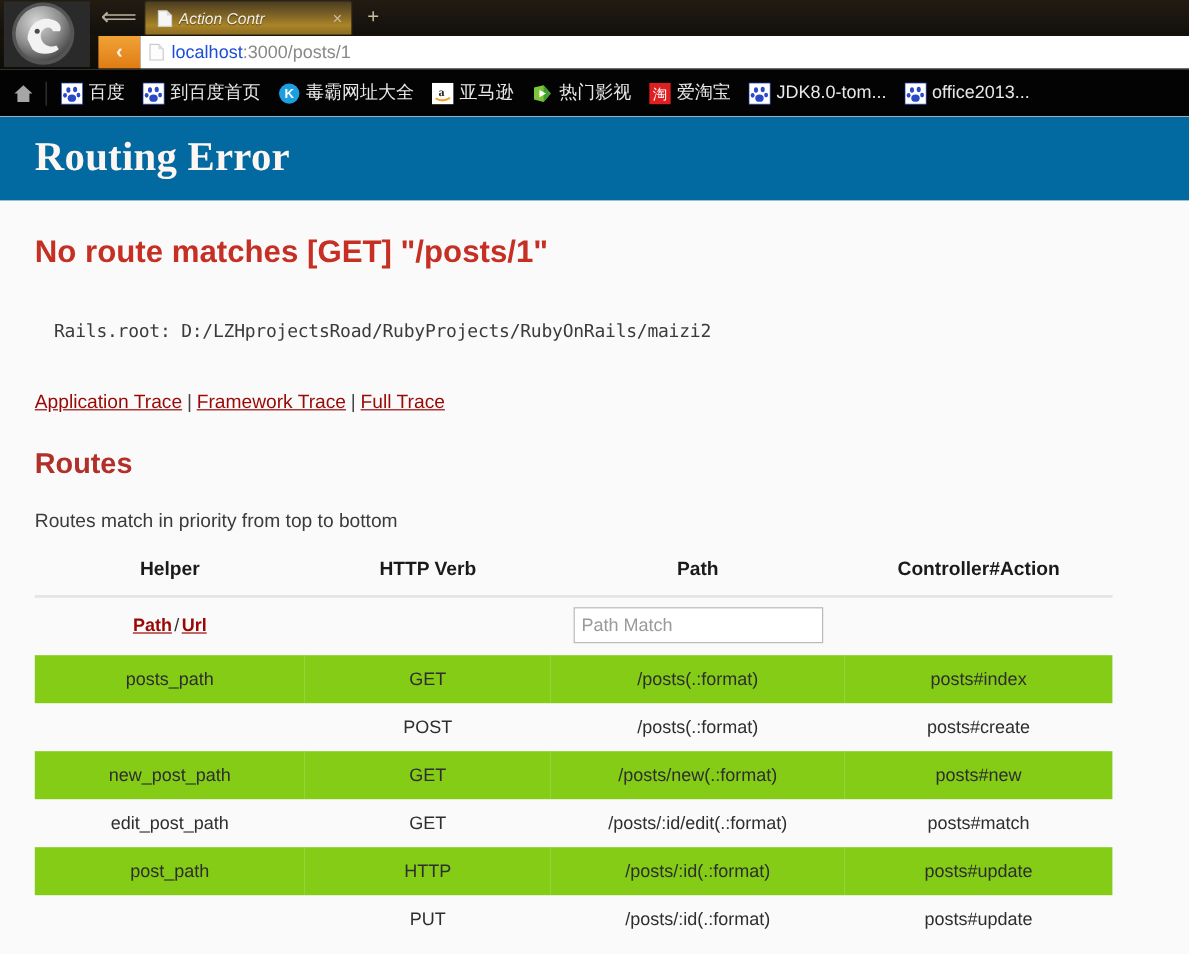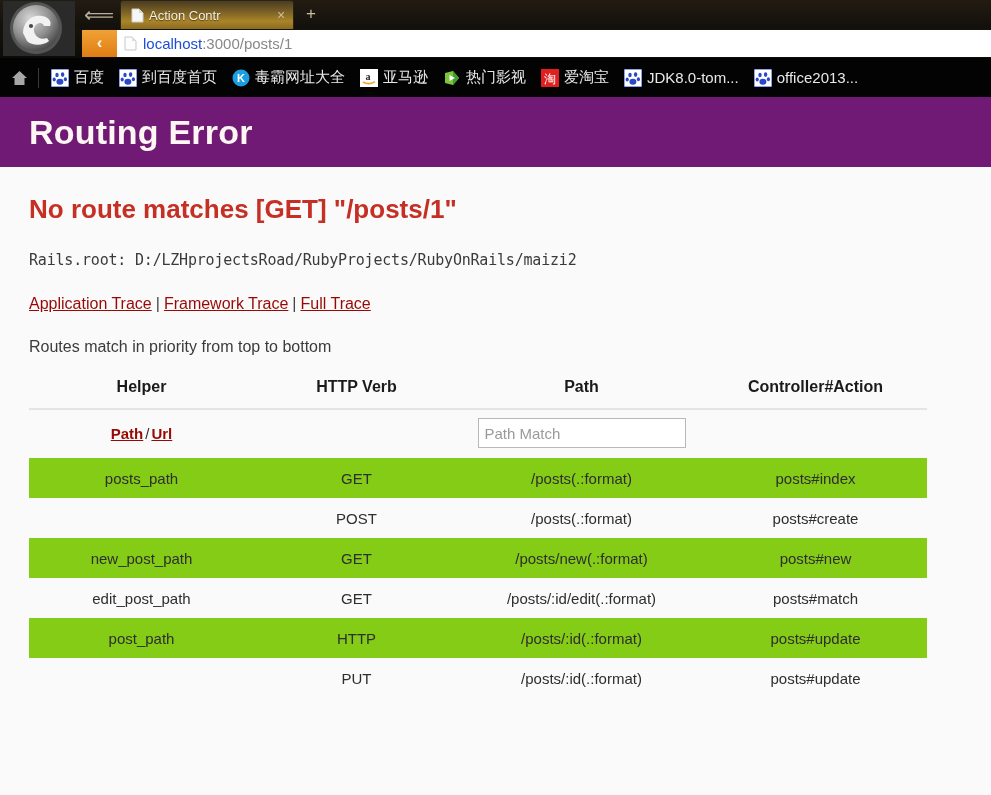--- a/index.html
+++ b/index.html
@@ -38,20 +38,21 @@
   }
   #browser-tab {
     position: absolute; left: 120px; top: 0px;
     width: 174px; height: 29px;
     background: linear-gradient(180deg,#4a3c20 0%, #7a6026 38%, #a98428 72%, #8c6b22 100%);
     border-top-left-radius: 3px; border-top-right-radius: 3px;
     border: 1px solid #2a2417; border-bottom: none;
     display: flex; align-items: center;
     padding: 0 4px;
     z-index: 5;
+    font-style: italic;
   }
   #browser-tab .tab-favicon {
     width: 13px; height: 15px; margin: 0 5px 0 6px;
     flex: none;
   }
   #browser-tab .tab-title {
     flex: 1 1 auto;
     color: #f4efe4; font-size: 13px;
     white-space: nowrap; overflow: hidden;
     text-shadow: 0 1px 1px rgba(0,0,0,.5);
@@ -123,36 +124,37 @@
 
   
   #page {
     position: relative;
     width: 991px; height: 698px;
     background: #fafafa;
     overflow: hidden;
   }
   #error-banner {
     width: 991px; height: 70px;
-    background: #701a75;
+    background: #0369a1;
     display: flex; align-items: center;
     padding-left: 29px;
+    font-family: Liberation Serif, serif;
   }
   #error-banner h1 {
     margin: 0;
     color: #fdf6f2; font-size: 34px; font-weight: bold;
     letter-spacing: .2px;
   }
   #content-body { padding: 0 29px; }
   #error-title {
     margin: 0; padding-top: 27px;
     color: #c52f24; font-size: 26px; font-weight: bold;
   }
   #rails-root {
-    margin: 0; padding-top: 26px;
+    margin: 16px; padding-top: 26px;
     font-family: "DejaVu Sans Mono", "Liberation Mono", monospace;
     font-size: 15px; color: #3b3b3b;
     letter-spacing: -0.2px;
   }
   #trace-links {
     padding-top: 26px;
     font-size: 16px; color: #444;
   }
   #trace-links a {
     color: #980905; text-decoration: underline;
@@ -386,20 +388,21 @@
   <div id="content-body">
 
     <h2 id="error-title">No route matches [GET] "/posts/1"</h2>
 
     <p id="rails-root">Rails.root: D:/LZHprojectsRoad/RubyProjects/RubyOnRails/maizi2</p>
 
     <div id="trace-links">
       <a href="#">Application Trace</a><span class="sep">|</span><a href="#">Framework Trace</a><span class="sep">|</span><a href="#">Full Trace</a>
     </div>
 
+    <h2 id="routes-heading">Routes</h2>
 
     <div id="routes-subtitle">Routes match in priority from top to bottom</div>
 
     <table id="routes-table">
       <thead>
         <tr>
           <th class="col-helper">Helper</th>
           <th class="col-verb">HTTP Verb</th>
           <th class="col-path">Path</th>
           <th class="col-action">Controller#Action</th>

